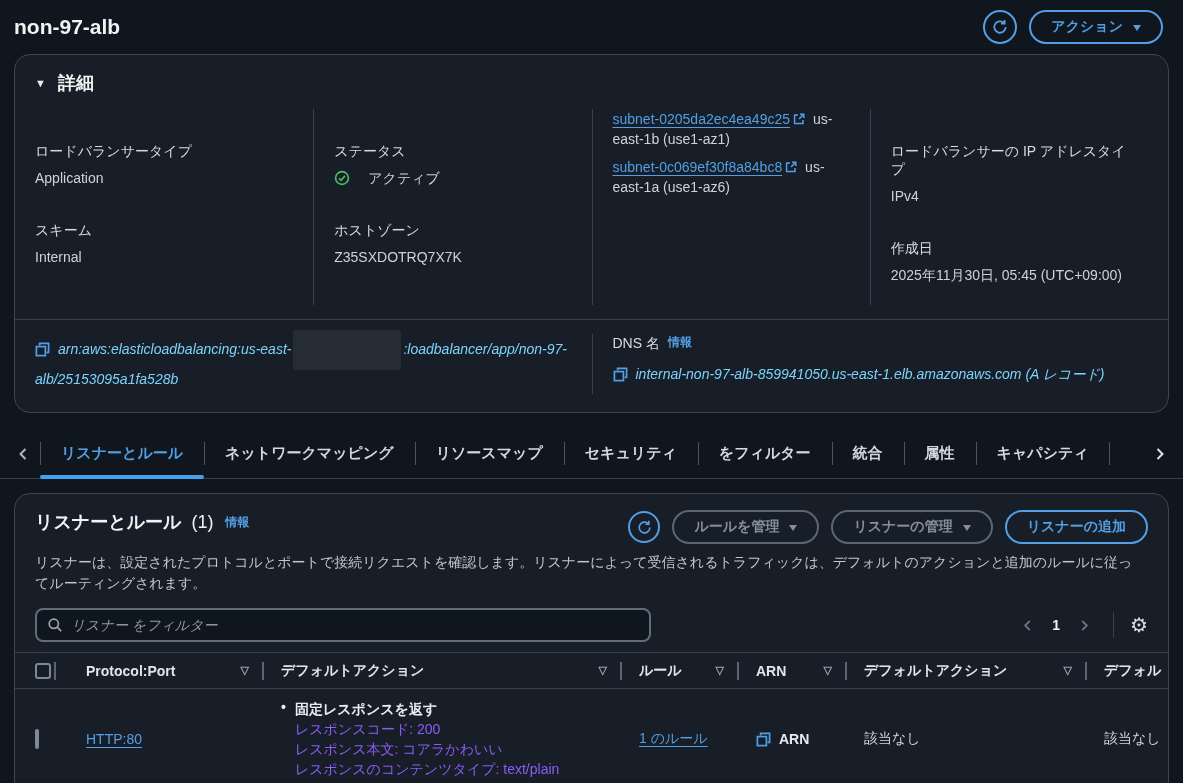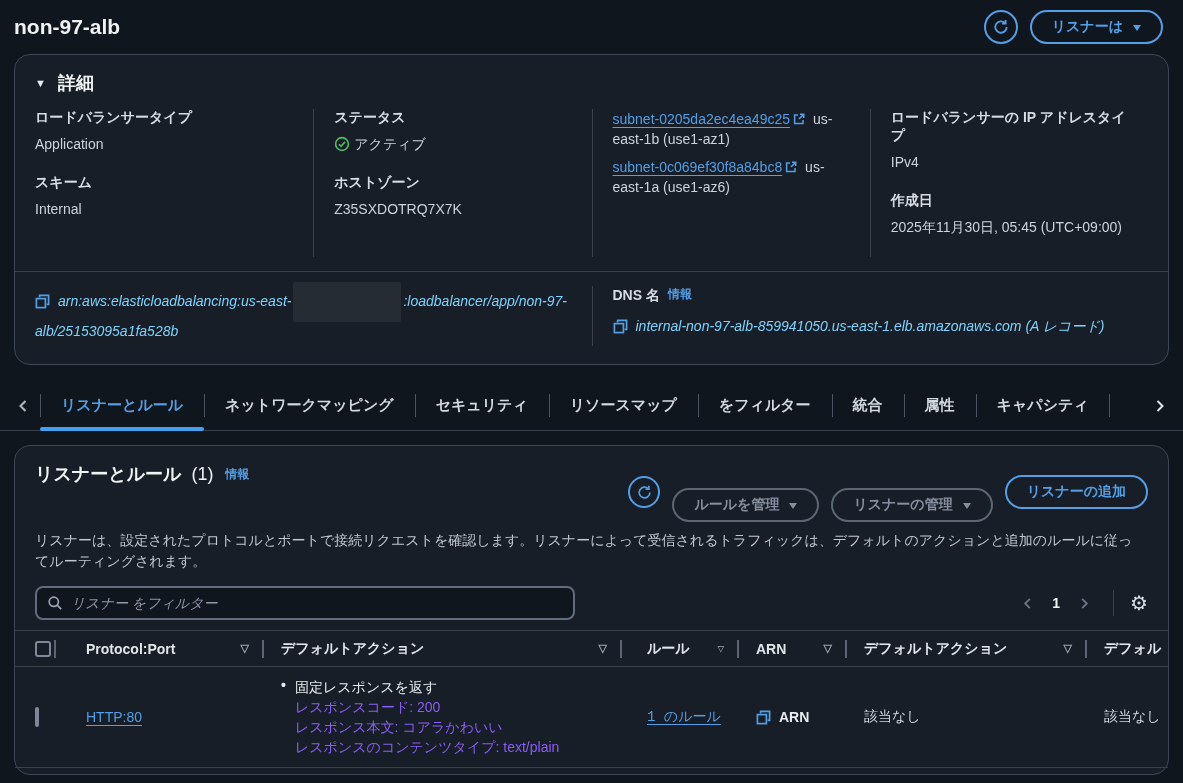--- a/index.html
+++ b/index.html
@@ -19,37 +19,37 @@
   .header-actions { display:flex; align-items:center; gap:12px; }
   .icon-btn {
     width:34px; height:34px; border-radius:50%; border:2px solid #539fe5;
     background:transparent; color:#539fe5; display:flex; align-items:center; justify-content:center; cursor:pointer;
   }
   .btn {
     height:34px; border-radius:18px; padding:0 20px; background:transparent;
     font-family:inherit; font-size:14px; font-weight:bold; display:inline-flex; align-items:center; gap:10px; cursor:pointer;
   }
   .btn-blue { border:2px solid #539fe5; color:#539fe5; }
-  .btn-disabled { border:2px solid #5b6673; color:#848e9c; cursor:default;margin-top:26px; }
+  .btn-disabled { border:2px solid #5b6673; color:#848e9c; cursor:default; }
   .caret { width:0; height:0; border:4px solid transparent; border-top:6px solid currentColor; margin-top:6px; }
 
   
   .card { margin:0 14px; background:#171e27; border:1px solid #3d4654; border-radius:16px; }
 
   
   .card-title-row { display:flex; align-items:center; gap:12px; padding:16px 20px 12px; }
   .expander { font-size:11px; color:#e8ecf0; cursor:pointer; }
   .card-title-row h2, .lc-title h2 { font-size:18px; font-weight:bold; color:#f1f3f3; display:inline; }
   .details-grid { display:grid; grid-template-columns:1fr 1fr 1fr 1fr; padding:2px 20px 14px; }
   .dcol { padding-right:18px; }
   .dcol.sep, .dcell.sep { border-left:1px solid #39414d; padding-left:20px; }
   .field { margin-bottom:20px; }
-  .field .lbl { font-weight:bold; color:#d7dce3; margin-bottom:7px; }
+  .field .lbl { font-weight:normal; color:#d7dce3; margin-bottom:7px;margin-top:34px; }
   .field .val { color:#ccd3da; line-height:20px; }
-  .status-val { display:flex; align-items:center; gap:4px; color:#4fbe63; }
+  .status-val { display:flex; align-items:center; gap:18px; color:#4fbe63; }
   .linkline { line-height:21px; margin-bottom:8px; }
   .zone-txt { color:#ccd3da; }
   .ext-icon { display:inline-block; vertical-align:-1px; margin:0 4px 0 3px; }
   .details-bottom { display:grid; grid-template-columns:1fr 1fr; border-top:1px solid #39414d; padding:14px 20px 18px; }
   .dcell { padding-right:24px; }
   .arn-val { line-height:30px; word-break:break-all; color:#7dd3fc;font-style:italic; }
   .copy-icon { display:inline-block; vertical-align:-3px; margin-right:8px; }
   .redacted { display:inline-block; width:108px; height:40px; margin:-10px 2px; vertical-align:middle; background:#262c34; border-radius:2px; }
   .info-link { font-size:12px; font-weight:bold; color:#539fe5; text-decoration:none; margin-left:8px; vertical-align:2px; }
 
@@ -64,68 +64,68 @@
 
   
   .listeners-card { margin-top:14px; padding-bottom:6px; }
   .lc-header { padding:16px 20px 0; }
   .lc-title-row { display:flex; justify-content:space-between; align-items:flex-start; }
   .lc-count { font-size:18px; font-weight:normal; color:#f1f3f3; margin-left:6px; }
   .lc-buttons { display:flex; align-items:center; gap:12px; }
   .desc { color:#bfc7d0; line-height:21px; margin-top:8px; max-width:1110px; }
 
   .filter-row { display:flex; align-items:center; padding:14px 20px 10px; }
-  .search-box { display:flex; align-items:center; gap:8px; width:540px; height:34px; border:2px solid #616d7d; border-radius:8px; background:#10161e; padding:0 10px; }
+  .search-box { display:flex; align-items:center; gap:8px; width:616px; height:34px; border:2px solid #616d7d; border-radius:8px; background:#10161e; padding:0 10px; }
   .search-box input { flex:1; background:transparent; border:none; outline:none; color:#d1d7dd; font-style:italic; font-size:14px; font-family:inherit; }
   .search-box input::placeholder { color:#8d99a8; opacity:1; }
   .pagination { margin-left:auto; display:flex; align-items:center; gap:6px; }
   .pg-btn { background:transparent; border:none; color:#6b7684; cursor:pointer; padding:4px 6px; }
   .pg-num { color:#f1f3f3; font-weight:bold; padding:0 6px; }
   .pg-divider { width:1px; height:26px; background:#39414d; margin:0 10px; }
   .gear-btn { background:transparent; border:none; color:#d7dce2; font-size:20px; cursor:pointer; line-height:1; }
 
   
   .table-clip { overflow:hidden; border-top:1px solid #39414d; }
   .trow { display:flex; width:1313px; align-items:center; }
   .thead { height:36px; border-bottom:1px solid #39414d; }
   .c0 { flex:0 0 55px; padding-left:20px; }
   .c1 { flex:0 0 195px; padding-left:16px;gap:15px; }
   .c2 { flex:0 0 358px; padding-left:16px; }
-  .c3 { flex:0 0 117px; padding-left:24px;font-family:Liberation Mono, monospace; }
+  .c3 { flex:0 0 117px; padding-left:16px; }
   .c4 { flex:0 0 108px; padding-left:16px; }
   .c5 { flex:0 0 240px; padding-left:16px; }
   .c6 { flex:0 0 240px; padding-left:16px; }
   .th { position:relative; height:36px; display:flex; align-items:center; font-weight:bold; color:#e2e6eb; }
   .th .sort { margin-left:auto; margin-right:16px; color:#99a4b2; font-size:11px; cursor:pointer; }
   .th::after { content:''; position:absolute; right:1px; top:9px; bottom:9px; width:2px; background:#5b6573; }
   .th.no-sep::after { display:none; }
   .data-row { min-height:96px; border-bottom:1px solid #39414d; }
   .cb { width:16px; height:16px; border:2px solid #7d8998; border-radius:3px; background:transparent; cursor:pointer; }
   .action-cell { display:flex; gap:9px; padding:10px 0; }
   .bullet { color:#e8ecf0; font-weight:bold; }
-  .action-title { font-weight:normal; color:#e8ecf0; line-height:20px; }
+  .action-title { font-weight:bold; color:#e8ecf0; line-height:20px; }
   .action-line { color:#8b5cf6; line-height:20px; }
   .arn-cell-row { display:flex; align-items:center; font-weight:bold; color:#e8ecf0; }
 </style>
 </head>
 <body>
 
 <div class="page">
 
   <header class="page-header">
     <h1>non-97-alb</h1>
     <div class="header-actions">
       <button class="icon-btn">
         <svg width="16" height="16" viewBox="0 0 16 16">
           <path d="M13.7 8 A5.7 5.7 0 1 1 12.03 3.97" fill="none" stroke="currentColor" stroke-width="1.8"></path>
           <polyline points="12.6,0.9 12.6,4.5 9.0,4.5" fill="none" stroke="currentColor" stroke-width="1.8"></polyline>
         </svg>
       </button>
       <button class="btn btn-blue">
-        <span>リスナーは</span>
+        <span>アクション</span>
         <span class="caret"></span>
       </button>
     </div>
   </header>
 
   <section class="card details-card">
     <div class="card-title-row">
       <span class="expander">▼</span>
       <h2>詳細</h2>
     </div>
@@ -215,24 +215,24 @@
         </svg>
     </button>
     <div class="tab active">
         <span>リスナーとルール</span>
         <span class="underline"></span>
       </div>
     <div class="tab">
         <span>ネットワークマッピング</span>
       </div>
     <div class="tab">
+        <span>リソースマップ</span>
+      </div>
+    <div class="tab">
         <span>セキュリティ</span>
-      </div>
-    <div class="tab">
-        <span>リソースマップ</span>
       </div>
     <div class="tab">
         <span>をフィルター</span>
       </div>
     <div class="tab">
         <span>統合</span>
       </div>
     <div class="tab">
         <span>属性</span>
       </div>

